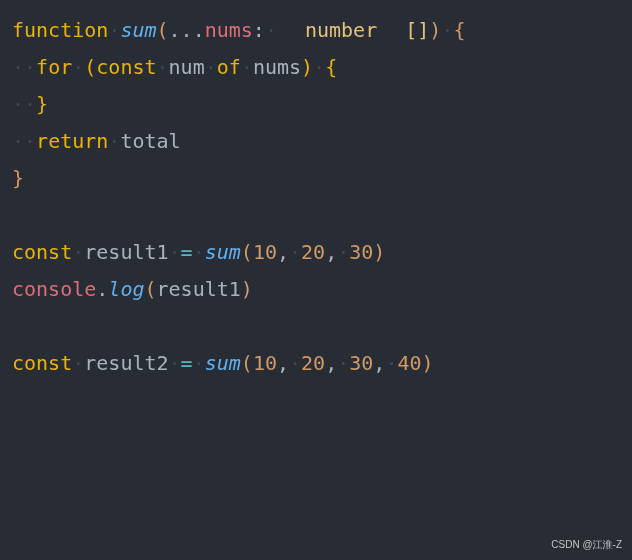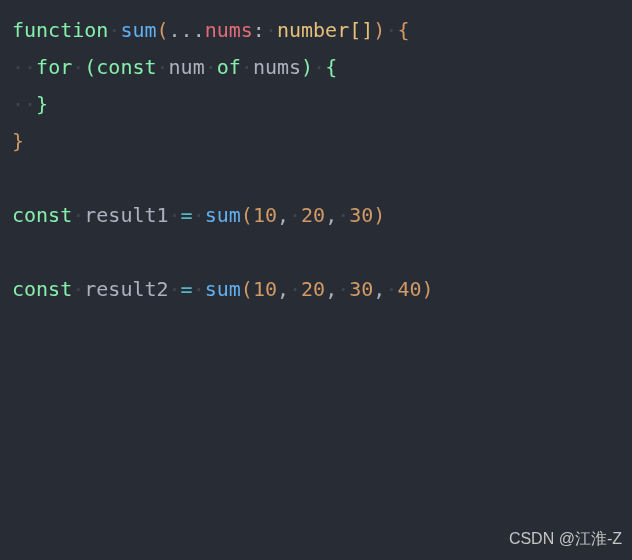--- a/index.html
+++ b/index.html
@@ -15,47 +15,49 @@
       padding: 12px 0 12px 12px;
       width: 632px;
       height: 560px;
       overflow: hidden;
       position: relative;
       color: #abb2bf;
     }
     .code-line {
       white-space: pre;
     }
-    .kw-purple { color: #86efac; }
-    .fn-blue { color: #61afef; }
+    .kw-purple { color: #eab308; }
+    .fn-blue { color: #61afef; font-style: italic; }
     .punct { color: #abb2bf; }
     .param-red { color: #e06c75; }
-    .type-yellow { color: #e5c07b; }
+    .type-yellow { color: #e5c07b; margin-left: 28px; }
     .brace-gold { color: #d19a66; }
     .num-orange { color: #d19a66; }
     .op-teal { color: #56b6c2; }
     .ident-gray { color: #abb2bf; }
     .obj-red { color: #e06c75; }
     .ws-dot { color: #3e4451; }
     .watermark {
       position: absolute;
       bottom: 6px;
       right: 10px;
-      font-size: 16px;
+      font-size: 10px;
       color: #c5c5c5;
       font-family: sans-serif;
     }
   </style>
 </head>
 <body>
 
 <div>
   <div class="code-line"><span class="kw-purple">function</span><span class="ws-dot">·</span><span class="fn-blue">sum</span><span class="brace-gold">(</span><span class="punct">...</span><span class="param-red">nums</span><span class="punct">:</span><span class="ws-dot">·</span><span class="type-yellow">number</span><span class="type-yellow">[]</span><span class="brace-gold">)</span><span class="ws-dot">·</span><span class="brace-gold">{</span></div>
   <div class="code-line"><span class="ws-dot">··</span><span class="kw-purple">for</span><span class="ws-dot">·</span><span class="kw-purple">(</span><span class="kw-purple">const</span><span class="ws-dot">·</span><span class="ident-gray">num</span><span class="ws-dot">·</span><span class="kw-purple">of</span><span class="ws-dot">·</span><span class="ident-gray">nums</span><span class="kw-purple">)</span><span class="ws-dot">·</span><span class="kw-purple">{</span></div>
   <div class="code-line"><span class="ws-dot">··</span><span class="kw-purple">}</span></div>
+  <div class="code-line"><span class="ws-dot">··</span><span class="kw-purple">return</span><span class="ws-dot">·</span><span class="ident-gray">total</span></div>
   <div class="code-line"><span class="brace-gold">}</span></div>
   <div class="code-line"><span></span>&nbsp;</div>
   <div class="code-line"><span class="kw-purple">const</span><span class="ws-dot">·</span><span class="ident-gray">result1</span><span class="ws-dot">·</span><span class="op-teal">=</span><span class="ws-dot">·</span><span class="fn-blue">sum</span><span class="brace-gold">(</span><span class="num-orange">10</span><span class="punct">,</span><span class="ws-dot">·</span><span class="num-orange">20</span><span class="punct">,</span><span class="ws-dot">·</span><span class="num-orange">30</span><span class="brace-gold">)</span></div>
+  <div class="code-line"><span class="obj-red">console</span><span class="punct">.</span><span class="fn-blue">log</span><span class="brace-gold">(</span><span class="ident-gray">result1</span><span class="brace-gold">)</span></div>
   <div class="code-line"><span></span>&nbsp;</div>
   <div class="code-line"><span class="kw-purple">const</span><span class="ws-dot">·</span><span class="ident-gray">result2</span><span class="ws-dot">·</span><span class="op-teal">=</span><span class="ws-dot">·</span><span class="fn-blue">sum</span><span class="brace-gold">(</span><span class="num-orange">10</span><span class="punct">,</span><span class="ws-dot">·</span><span class="num-orange">20</span><span class="punct">,</span><span class="ws-dot">·</span><span class="num-orange">30</span><span class="punct">,</span><span class="ws-dot">·</span><span class="num-orange">40</span><span class="brace-gold">)</span></div>
 </div>
 
 <div class="watermark">CSDN @江淮-Z</div>
 
 </body></html>

